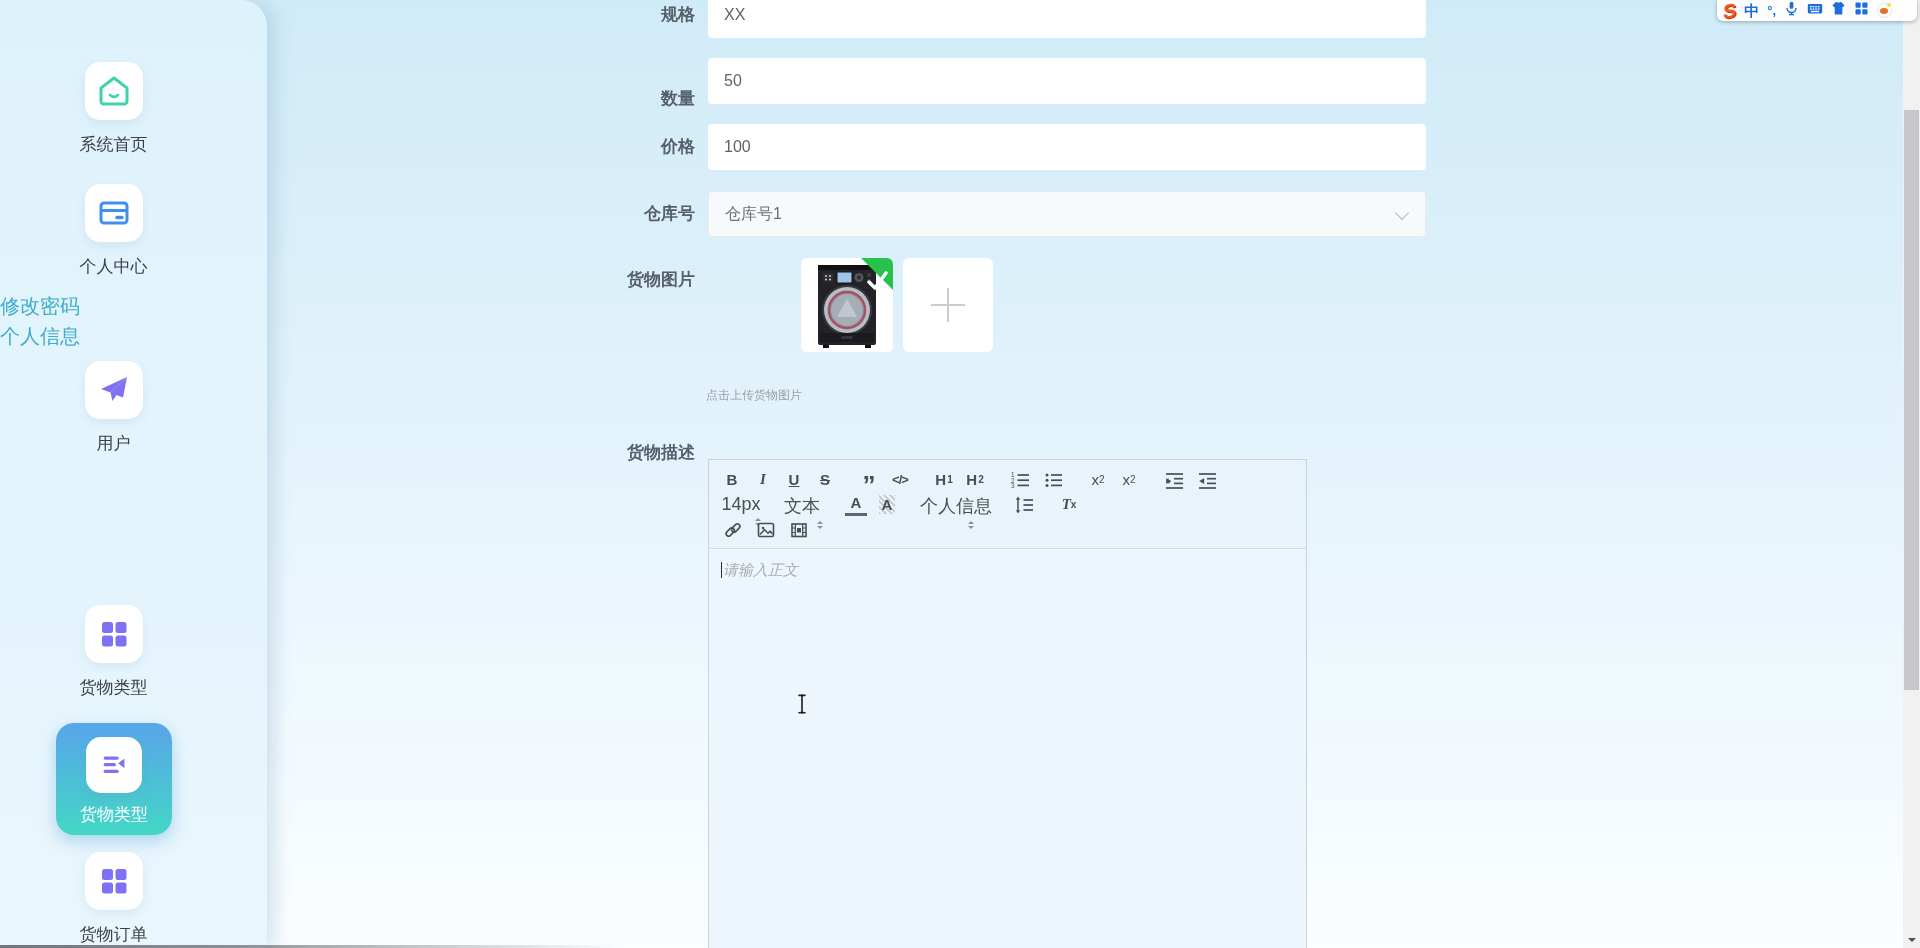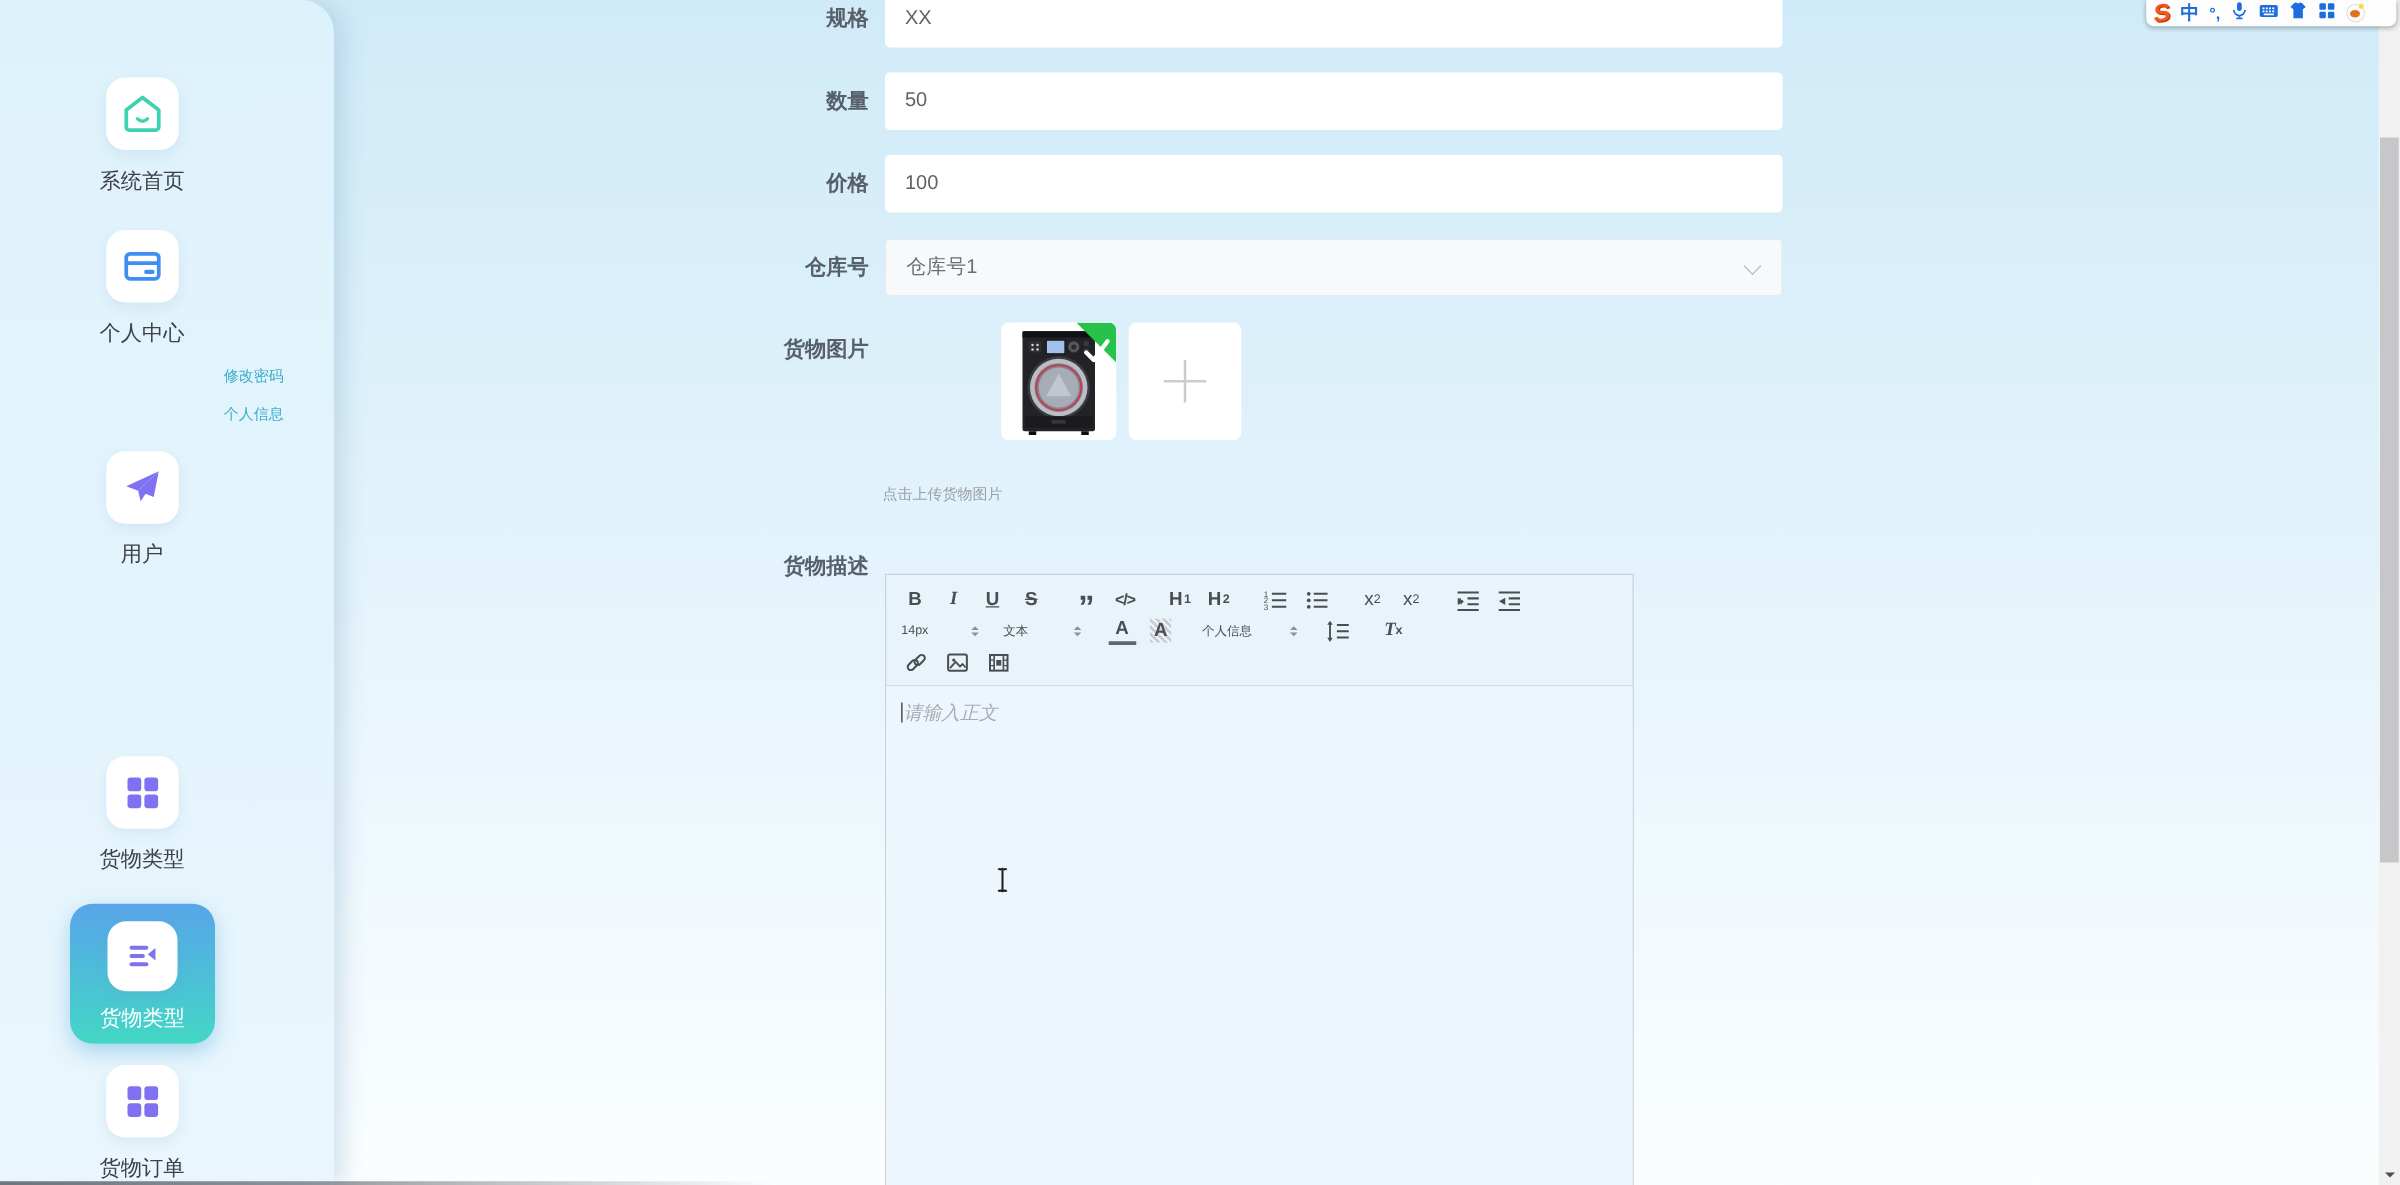--- a/index.html
+++ b/index.html
@@ -10,34 +10,34 @@
   
   .sidebar{position:absolute;left:0;top:0;width:267px;height:948px;
            background:linear-gradient(180deg,#def2fb,#e9f6fd);
            border-top-right-radius:26px;box-shadow:8px 0 18px rgba(120,160,195,.28);}
   .nav-item{position:absolute;left:0;width:227px;text-align:center;cursor:pointer;}
   .icon-box{width:58px;height:58px;margin:0 auto;background:#ffffff;border-radius:15px;
             box-shadow:0 4px 10px rgba(100,140,180,.12);display:flex;align-items:center;justify-content:center;}
   .nav-label{margin-top:13px;font-size:17px;color:#3d4046;}
   .ni-home{top:62px}.ni-person{top:184px}.ni-user{top:361px}.ni-courier{top:483px}
   .ni-goodstype{top:605px}.ni-order{top:852px}
-  .side-link{position:absolute;width:227px;text-align:right;font-size:12px;color:#3caccb;cursor:pointer;}
+  .side-link{position:absolute;width:227px;text-align:left;font-size:20px;color:#3caccb;cursor:pointer;}
   .lk-pass{top:293px}.lk-info{top:323px}
   .active-tile{position:absolute;left:56px;top:723px;width:116px;height:112px;border-radius:18px;
                background:linear-gradient(180deg,#58a5ea,#43d7c5);
                box-shadow:0 6px 16px rgba(70,160,210,.38);text-align:center;cursor:pointer;}
   .active-tile .icon-box{margin-top:14px;width:56px;height:56px;}
   .active-tile .nav-label{color:#ffffff;margin-top:10px;}
   .bottom-edge{position:absolute;left:0;bottom:0;height:3px;width:620px;
                background:linear-gradient(90deg,rgba(48,48,54,.65) 0%,rgba(48,48,54,.5) 40%,rgba(48,48,54,0) 100%);}
 
   
   .form-label{position:absolute;left:510px;width:185px;text-align:right;font-size:17px;
               font-weight:600;color:#57606a;line-height:46px;}
-  .lb-spec{top:-8px}.lb-qty{top:58px}.lb-price{top:124px}.lb-wh{top:191px}.lb-img{top:257px}
+  .lb-spec{top:-8px}.lb-qty{top:76px}.lb-price{top:124px}.lb-wh{top:191px}.lb-img{top:257px}
   .lb-desc{top:433px;line-height:40px}
   .text-input{position:absolute;left:708px;width:718px;height:46px;background:#ffffff;border:none;
               border-radius:4px;padding:0 16px;font-size:16px;color:#5f6368;box-sizing:border-box;
               font-family:inherit;outline:none;}
   .in-spec{top:-8px}.in-qty{top:58px}.in-price{top:124px}
   .select{position:absolute;left:708px;top:191px;width:718px;height:46px;background:#f7f9fb;
           border:1px solid #e7ecf0;border-radius:4px;box-sizing:border-box;line-height:44px;
           padding:0 16px;font-size:16px;color:#6b6f75;cursor:pointer;}
   .chev{position:absolute;right:18px;top:16px;width:9px;height:9px;
         border-right:1.7px solid #b4b9bf;border-bottom:1.7px solid #b4b9bf;transform:rotate(45deg);}
@@ -68,21 +68,21 @@
   .quote-g{font-size:26px;font-weight:700;line-height:10px;padding-top:10px;}
   .code-g{font-size:13px;font-weight:700;letter-spacing:-1px;}
   .hbtn{font-weight:700;}
   .hbtn sub{font-size:10px;font-weight:700;margin-left:1px;}
   .xbtn sub,.xbtn sup{font-size:10px;}
   .colorA{font-weight:700;border-bottom:3px solid #61666c;line-height:14px;padding-bottom:1px;}
   .bgA{font-weight:700;padding:1px 3px;
        background:repeating-linear-gradient(45deg,#c9ced4 0 2px,#eef4f9 2px 4px);}
   .clearT{font-style:italic;font-weight:700;font-family:"Liberation Serif",serif;}
   .clearT sub{font-size:10px;font-style:normal;font-family:"Liberation Sans",sans-serif;}
-  .tb-select{display:flex;align-items:center;cursor:pointer;color:#4a4d52;font-size:10px;height:22px;}
+  .tb-select{display:flex;align-items:center;cursor:pointer;color:#4a4d52;font-size:18px;height:22px;flex-direction:column;}
   .spin{display:inline-flex;flex-direction:column;align-items:center;}
   .spin i{display:block;width:0;height:0;border:3.5px solid transparent;}
   .spin .up{border-bottom-color:#8a9097;margin-bottom:2px;}
   .spin .dn{border-top-color:#8a9097;}
   .sp-size .spin{margin-left:34px;} .sp-para .spin{margin-left:36px;} .sp-font .spin{margin-left:30px;}
   .editor-body{position:relative;height:440px;background:#edf6fc;padding:12px 12px;font-size:15px;}
   .caret{display:inline-block;width:1px;height:16px;background:#2c2c2c;vertical-align:-3px;margin-right:1px;}
   .placeholder{color:#a8adb3;font-style:italic;}
 
   

